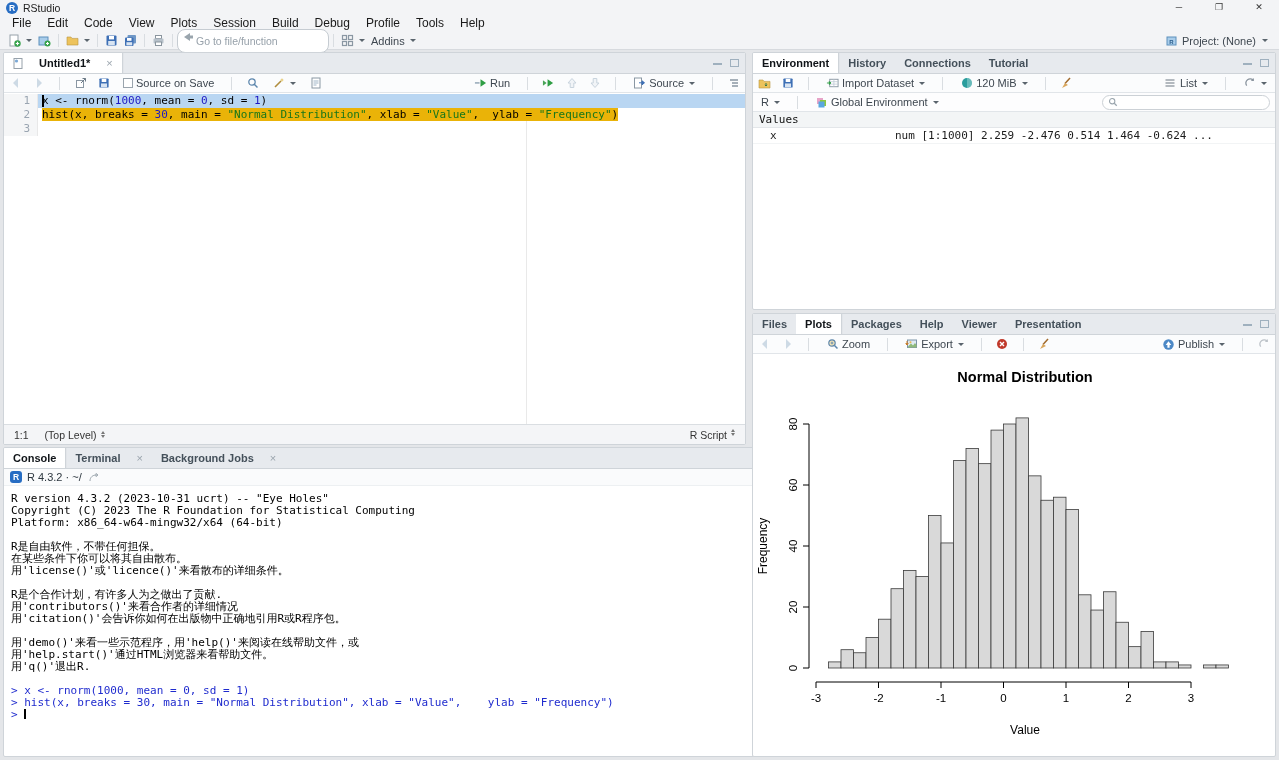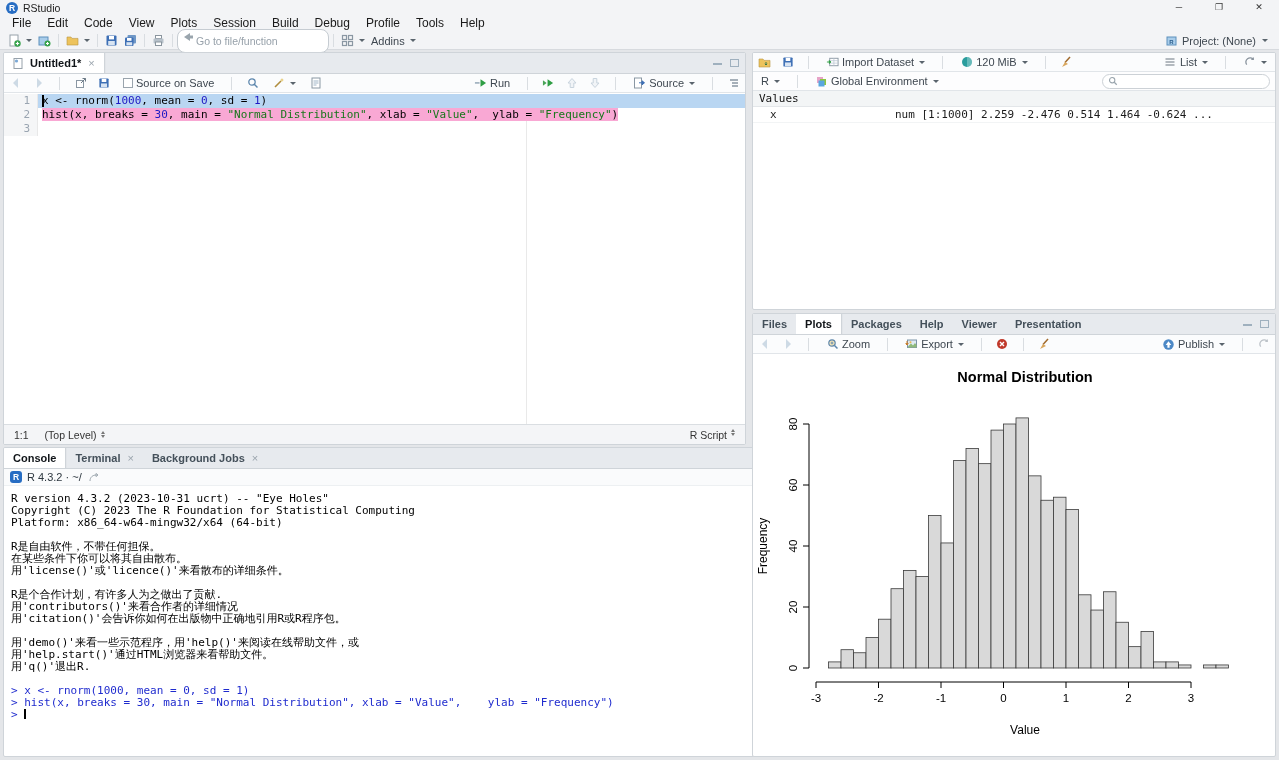--- a/index.html
+++ b/index.html
@@ -15,21 +15,21 @@
   .topbar{position:absolute;left:0;top:32px;right:0;height:18px;background:#f3f4f6;border-bottom:1px solid #d7dade;display:flex;align-items:center;padding:0 5px;font-size:11px;color:#3e4750}
   .goto{width:152px;height:24px;border:1px solid #c6ccd2;border-radius:8px;background:#fff;font-size:10.5px;padding:0 6px 0 18px;color:#444;font-family:"Liberation Sans",sans-serif}
   .goto::placeholder{color:#97a1aa}
   .goto-wrap{position:relative;display:flex;align-items:center}
   .goto-wrap .gicon{position:absolute;left:5px;top:2px}
   .right-proj{margin-left:auto;display:flex;align-items:center;gap:4px;padding-right:6px;font-size:11px;color:#3e4750}
 
   
   .pane{position:absolute;background:#fff;border:1px solid #cfd4d9;border-radius:2px;overflow:hidden}
   .tabstrip{position:relative;height:21px;background:#e7eaee;border-bottom:1px solid #cfd4d9;display:flex;align-items:stretch;font-size:11px}
-  .tab{display:flex;align-items:center;gap:7px;padding:0 9px;font-weight:700;color:#44505a}
+  .tab{display:flex;align-items:center;gap:16px;padding:0 9px;font-weight:700;color:#44505a}
   .tab.active{background:#fff;color:#101418;border-right:1px solid #cfd4d9;box-shadow:1px 0 0 rgba(0,0,0,0.02)}
   .tab .close{color:#9aa4ad;font-weight:400;font-size:11px}
   .pm{position:absolute;right:6px;top:0;height:100%;display:flex;align-items:center;gap:8px}
   .pm-min{width:9px;height:3px;border-bottom:2px solid #9fb0be}
   .pm-max{width:9px;height:8px;border:1.5px solid #9fb0be}
   .ptb{position:relative;height:19px;background:#fbfcfd;border-bottom:1px solid #e1e5e9;display:flex;align-items:center;padding:0 5px;font-size:11px;color:#3e4750;gap:10px;white-space:nowrap}
   .sep{width:1px;height:13px;background:#d9dde1;margin:0 4px;flex:0 0 auto}
   .tbtn{display:flex;align-items:center;gap:3px;padding:0 3px}
   .caret{width:0;height:0;border-left:3px solid transparent;border-right:3px solid transparent;border-top:3px solid #5a646d;margin-left:2px}
   .spacer{flex:1}
@@ -39,21 +39,21 @@
 
   
   #source-pane{left:3px;top:52px;width:743px;height:393px}
   #editor{position:absolute;left:0;top:41px;right:0;bottom:20px;background:#fff;font-family:"DejaVu Sans Mono","Liberation Mono",monospace;font-size:11px;line-height:14px}
   .margin-line{position:absolute;left:522px;top:0;bottom:0;width:1px;background:#e9e9e9;z-index:0}
   #editor-lines{position:relative;z-index:1}
   .ed-line{display:flex;height:14px}
   .gut{width:34px;flex:0 0 auto;text-align:right;padding-right:7px;color:#9aa5b1;background:#f5f6f7;border-right:1px solid #e8e8e8}
   .code{flex:1;white-space:pre;padding-left:4px;position:relative}
   .ed-line.sel-full .code{background:#b9d6f2}
-  .seltext{background:#f9a8d4}
+  .seltext{background:#eab308}
   .c-p{color:#000}
   .c-n{color:#1d18c4}
   .c-s{color:#17761a}
   .ed-cursor{position:absolute;left:4px;top:1px;width:1.5px;height:12px;background:#000}
   .ed-status{position:absolute;left:0;right:0;bottom:0;height:20px;background:#f4f5f7;border-top:1px solid #dadee2;display:flex;align-items:center;gap:16px;padding:0 10px;font-size:10.5px;color:#333}
   .mini-ud{display:inline-flex;flex-direction:column;gap:1px;margin-left:4px}
   .mini-ud i{width:0;height:0;border-left:2.5px solid transparent;border-right:2.5px solid transparent}
   .mini-ud .u{border-bottom:3px solid #777}
   .mini-ud .d{border-top:3px solid #777}
 
@@ -385,20 +385,38 @@
         <svg width="12" height="12" viewBox="0 0 12 12">
           <path d="M9 1L4 6" stroke="#a06a2c" stroke-width="1.4"></path>
           <path d="M2 10l2.5-4.5L7 8z" fill="#d9a75e"></path>
         </svg>
       </span>
   </div>
   <div id="console-out"><div>R version 4.3.2 (2023-10-31 ucrt) -- "Eye Holes"</div><div>Copyright (C) 2023 The R Foundation for Statistical Computing</div><div>Platform: x86_64-w64-mingw32/x64 (64-bit)</div><div>&nbsp;</div><div>R是自由软件，不带任何担保。</div><div>在某些条件下你可以将其自由散布。</div><div>用'license()'或'licence()'来看散布的详细条件。</div><div>&nbsp;</div><div>R是个合作计划，有许多人为之做出了贡献.</div><div>用'contributors()'来看合作者的详细情况</div><div>用'citation()'会告诉你如何在出版物中正确地引用R或R程序包。</div><div>&nbsp;</div><div>用'demo()'来看一些示范程序，用'help()'来阅读在线帮助文件，或</div><div>用'help.start()'通过HTML浏览器来看帮助文件。</div><div>用'q()'退出R.</div><div>&nbsp;</div><div class="cl-in">&gt; x &lt;- rnorm(1000, mean = 0, sd = 1)</div><div class="cl-in">&gt; hist(x, breaks = 30, main = "Normal Distribution", xlab = "Value",    ylab = "Frequency")</div><div class="cl-in">&gt; <span class="cons-cursor"></span></div></div>
 </section>
 
 <section class="pane" id="env-pane">
+  <div class="tabstrip">
+    <span class="tab active">
+        <span>Environment</span>
+      </span>
+    <span class="tab">
+        <span>History</span>
+      </span>
+    <span class="tab">
+        <span>Connections</span>
+      </span>
+    <span class="tab">
+        <span>Tutorial</span>
+      </span>
+    <span class="pm">
+      <span class="pm-min"></span>
+      <span class="pm-max"></span>
+    </span>
+  </div>
   <div class="ptb">
     <span class="ic">
         <svg width="13" height="13" viewBox="0 0 13 13">
           <path d="M1 3h4l1 1.4h6V11H1z" fill="#edc35c" stroke="#bb9340" stroke-width=".6"></path>
           <path d="M8 6v3M6.8 7.8L8 9l1.2-1.2" stroke="#35784a" fill="none"></path>
         </svg>
       </span>
     <span class="ic">
         <svg width="12" height="12" viewBox="0 0 13 13">
           <rect x="1.5" y="1.5" width="10" height="10" rx="1" fill="#3d6fb5"></rect>

